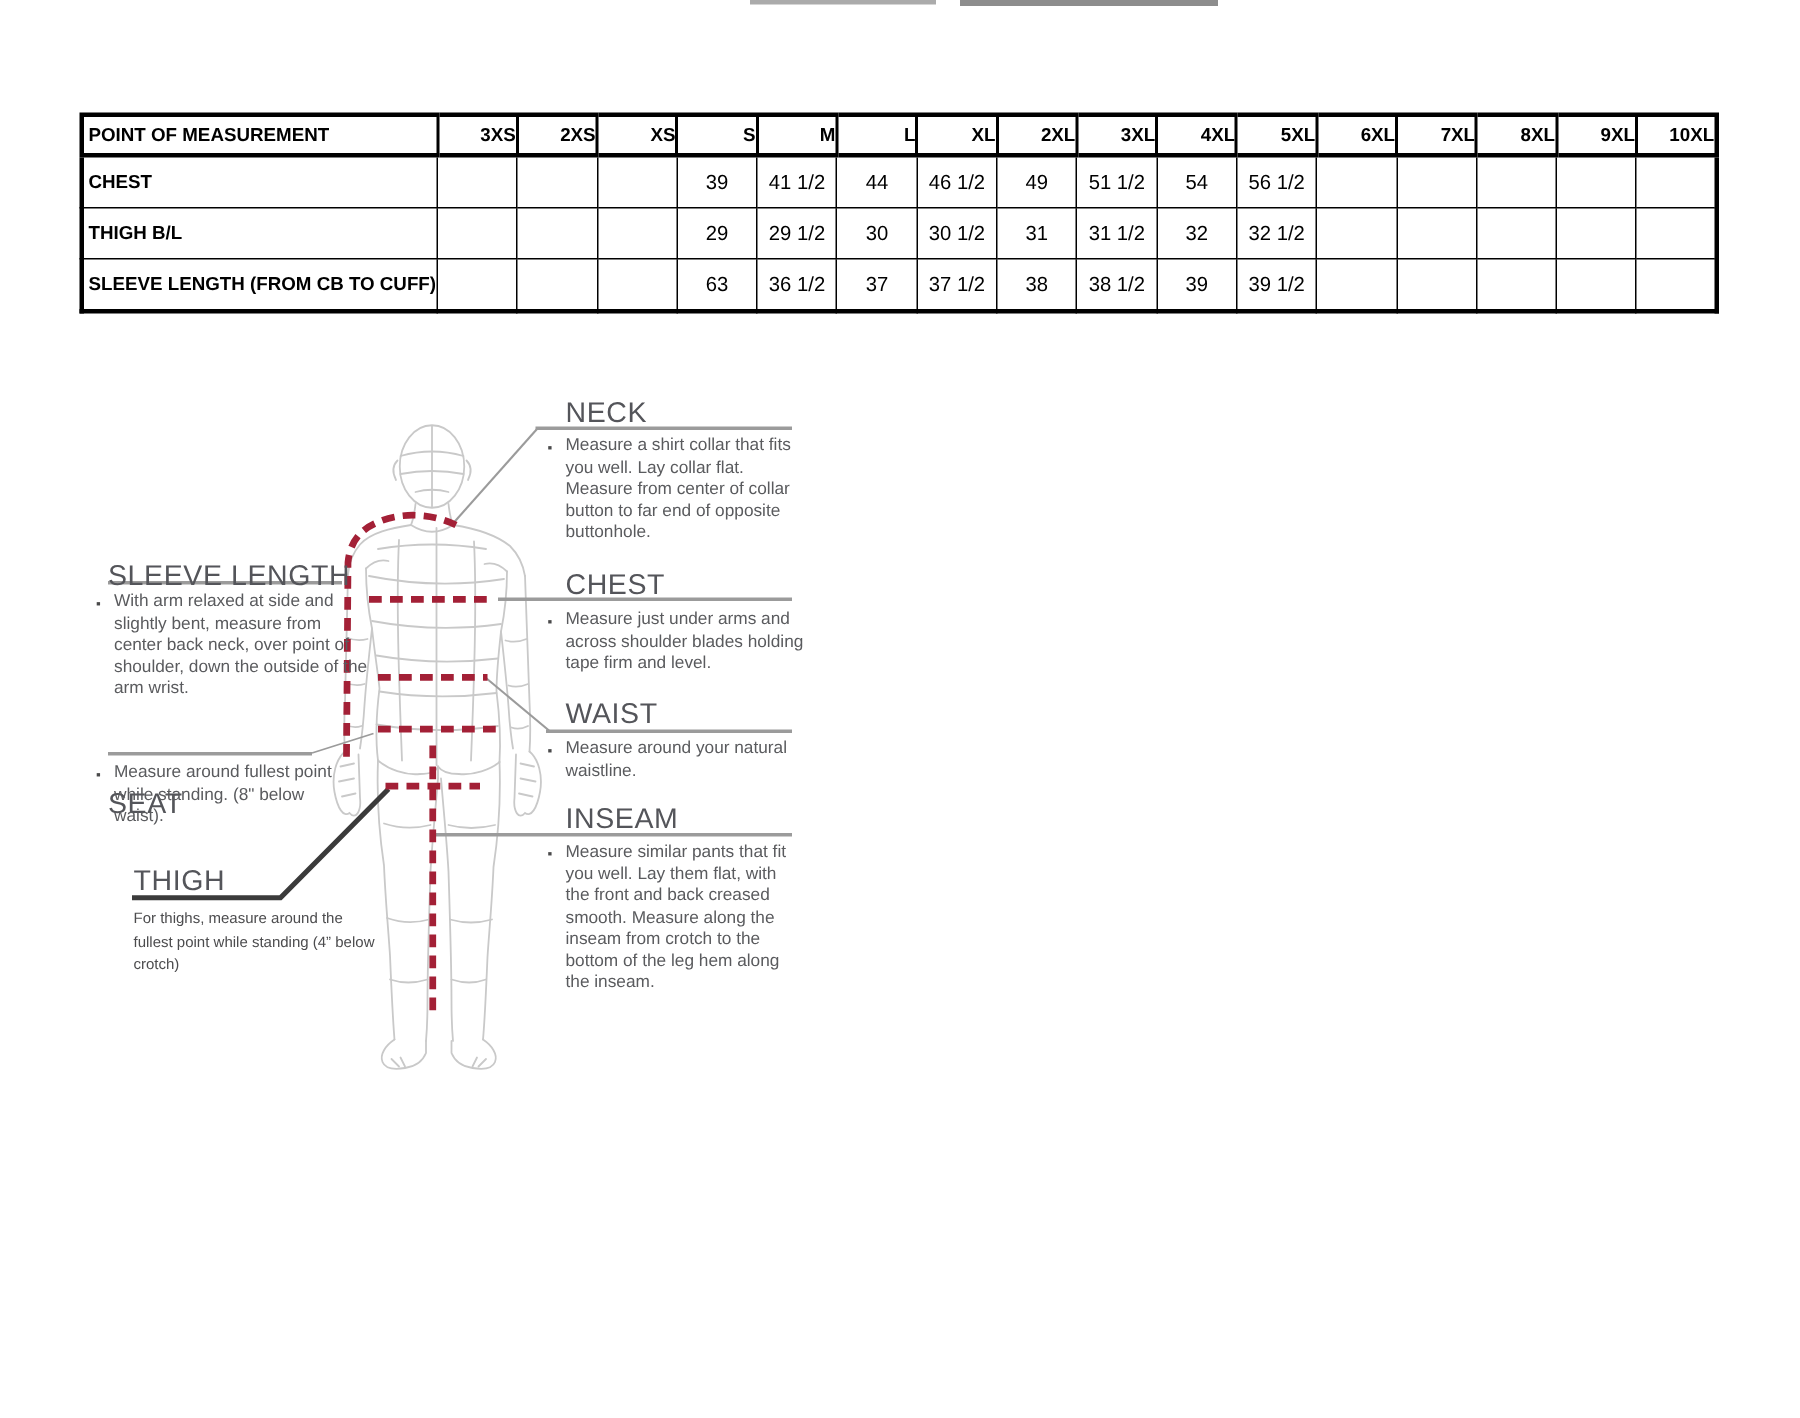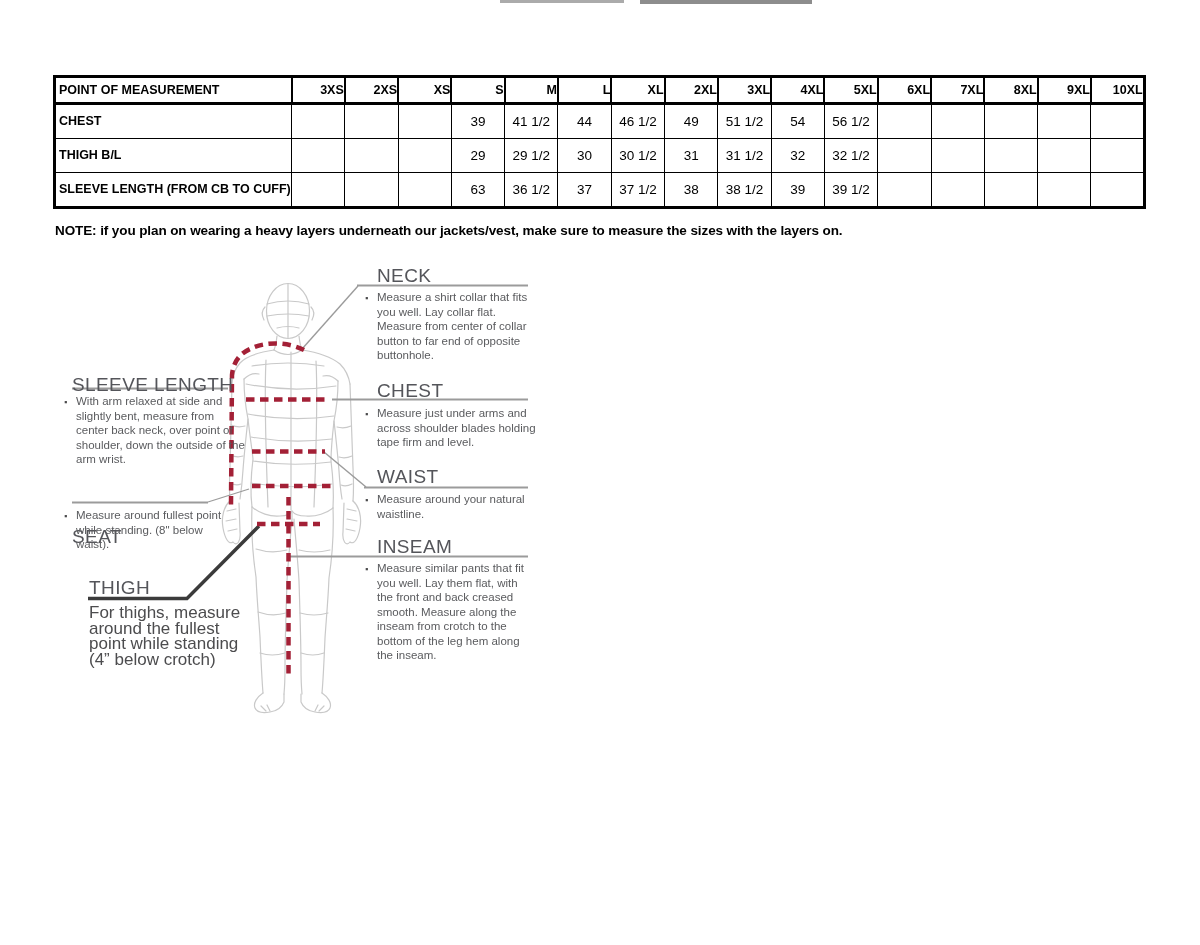--- a/index.html
+++ b/index.html
@@ -37,21 +37,21 @@
   .sec-body{position:absolute;margin:0;font-size:11.5px;line-height:14.5px;color:#5a5b5e;}
   .sec-body .bullet{position:absolute;left:-12px;top:1px;font-size:9px;color:#4a4a4b;}
 
   #t-neck{left:377px;top:267px;}     #b-neck{left:377px;top:290px;width:155px;}
   #t-chest{left:377px;top:382px;}    #b-chest{left:377px;top:406px;width:160px;}
   #t-waist{left:377px;top:468px;}    #b-waist{left:377px;top:492px;width:150px;}
   #t-inseam{left:377px;top:538px;}   #b-inseam{left:377px;top:561px;width:157px;}
   #t-sleeve{left:72px;top:376px;}    #b-sleeve{left:76px;top:394px;width:170px;}
   #t-seat{left:72px;top:484px;margin-top:44px;}      #b-seat{left:76px;top:508px;width:150px;}
   #t-thigh{left:89px;top:579px;text-align:right;}
-  #b-thigh{left:89px;top:605px;width:168px;font-size:17px;line-height:15.5px;color:#4c4c4e;}
+  #b-thigh{left:89px;top:605px;width:168px;font-size:10px;line-height:15.5px;color:#4c4c4e;}
 </style>
 </head>
 <body>
 
 <div class="page">
 
   <div class="remnant r1"></div>
   <div class="remnant r2"></div>
 
   <table class="size-table">
@@ -149,21 +149,20 @@
         <td>39 1/2</td>
         <td></td>
         <td></td>
         <td></td>
         <td></td>
         <td></td>
       </tr>
     </tbody>
   </table>
 
-  <p class="note">NOTE: if you plan on wearing a heavy layers underneath our jackets/vest, make sure to measure the sizes with the layers on.</p>
 
   <svg class="diagram-svg" viewBox="50 255 510 475">
 
     <g stroke="#c9c9c9" stroke-width="1.2" fill="none" stroke-linecap="round">
       <ellipse cx="288" cy="311" rx="21.5" ry="27.5"></ellipse>
       <path d="M288 284 V338"></path>
       <path d="M267 304 Q288 298 309 304"></path>
       <path d="M267 316 Q288 312 309 316"></path>
       <path d="M277 328 Q288 325 299 328"></path>
       <path d="M265 307 q-5 5 -1 13"></path>

